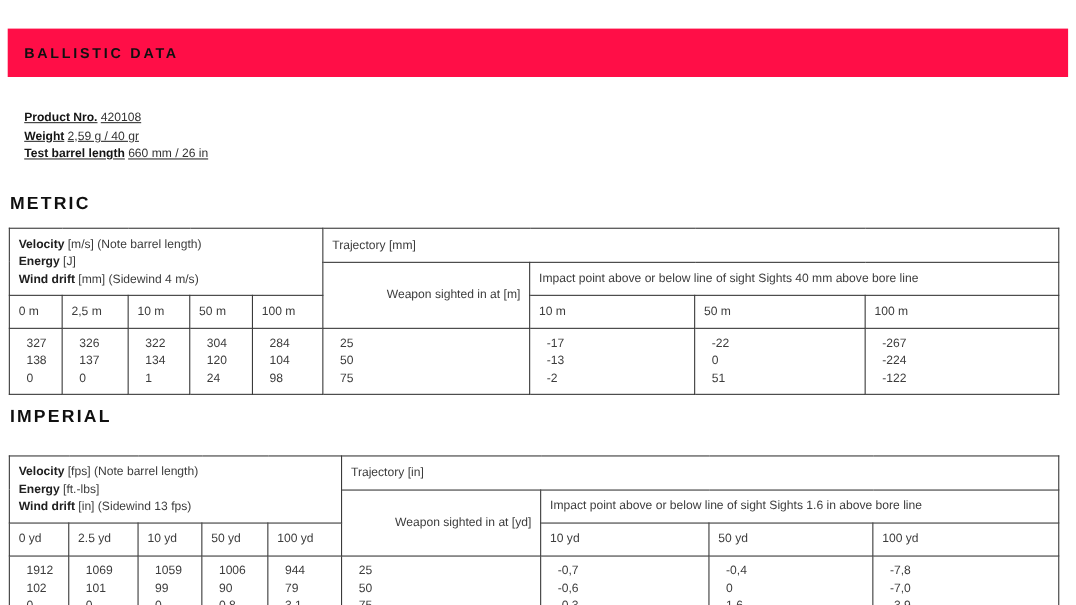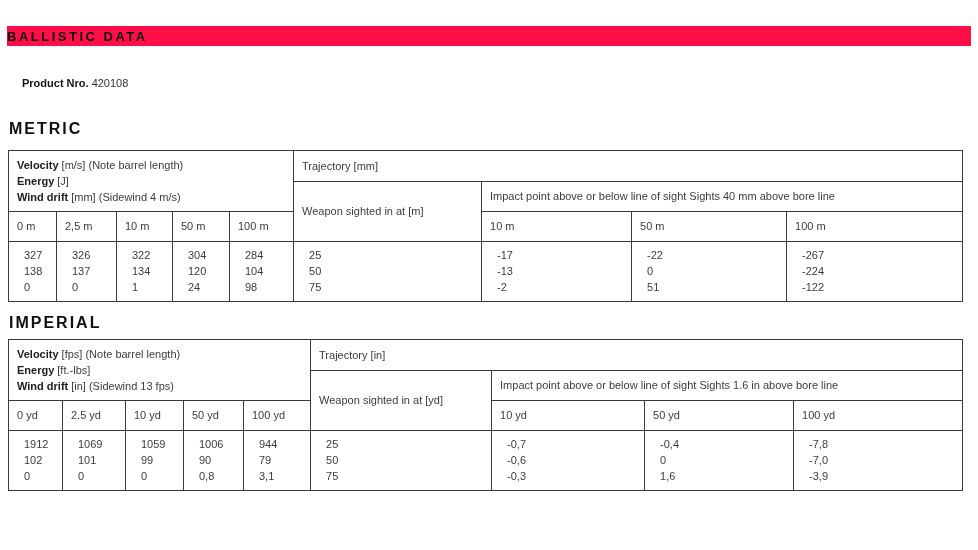--- a/index.html
+++ b/index.html
@@ -7,51 +7,52 @@
   body {
     width: 978px; height: 550px; overflow: hidden;
     font-family: "Liberation Sans", sans-serif;
     color: #3c3c3c;
     -webkit-font-smoothing: antialiased;
   }
 
   
   .banner {
     margin: 26px 7px 0 7px;
-    height: 20px;
+    height: 44px;
     background: #FF0E47;
     display: flex;
     align-items: center;
+    padding-left: 15px;
   }
   .banner-title {
     font-size: 13px;
     font-weight: bold;
     letter-spacing: 2.5px;
     color: #101010;
   }
 
   
   .product {
     margin: 29px 0 0 22px;
     font-size: 11px;
     color: #333333;
   }
-  .product-line { line-height: 16.5px; }
+  .product-line { line-height: 16.5px; text-decoration: underline; }
   .product-line .lbl { font-weight: bold; color: #151515; }
   .product-line .val { margin-left: 3px; }
 
   
   .section-heading {
     margin: 28px 0 12px 9px;
     font-size: 16px;
     font-weight: bold;
     letter-spacing: 2px;
     color: #101010;
   }
-  .section-heading.tight { margin-top: 12px; margin-bottom: 7px; }
+  .section-heading.tight { margin-top: 12px; margin-bottom: 25px; }
 
   
   table.bal {
     margin-left: 8px;
     width: 954px;
     border-collapse: collapse;
     table-layout: fixed;
     border: 1.5px solid #3a3a3a;
     font-size: 11px;
     color: #3c3c3c;
@@ -72,37 +73,44 @@
     vertical-align: middle;
     padding-top: 4px; padding-bottom: 4px;
     line-height: 16px;
   }
   td.legend-cell .b { font-weight: bold; color: #202020; }
   td.legend-cell .rest { margin-left: 3px; }
 
   td.sighted-cell {
     vertical-align: top;
     padding-top: 8px;
+    text-align: right;
   }
   td.vals {
     vertical-align: top;
     padding-top: 5px;
     line-height: 16px;
   }
 </style>
 </head>
 <body>
 
 <div class="banner">
   <span class="banner-title">BALLISTIC DATA</span>
 </div>
 
 <div class="product">
   <div class="product-line">
     <span class="lbl">Product Nro.</span><span class="val">420108</span>
+  </div>
+  <div class="product-line">
+    <span class="lbl">Weight</span><span class="val">2,59 g / 40 gr</span>
+  </div>
+  <div class="product-line">
+    <span class="lbl">Test barrel length</span><span class="val">660 mm / 26 in</span>
   </div>
 </div>
 
 <div class="section-heading">METRIC</div>
 
 <table class="bal">
   <colgroup>
     <col style="width:48px">
       <col style="width:60px">
       <col style="width:56px">

